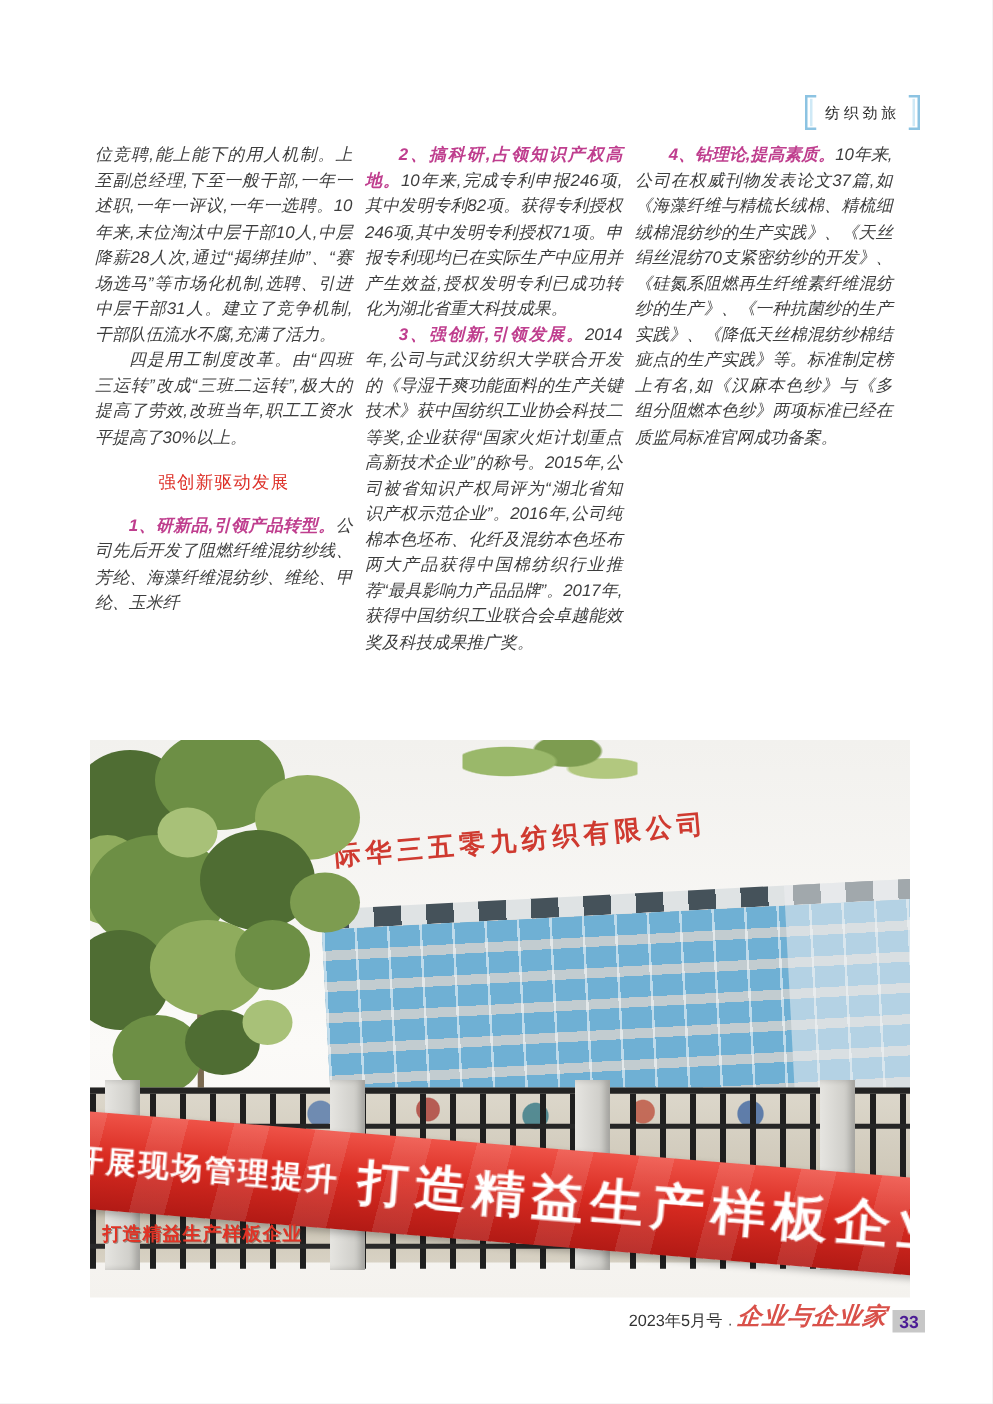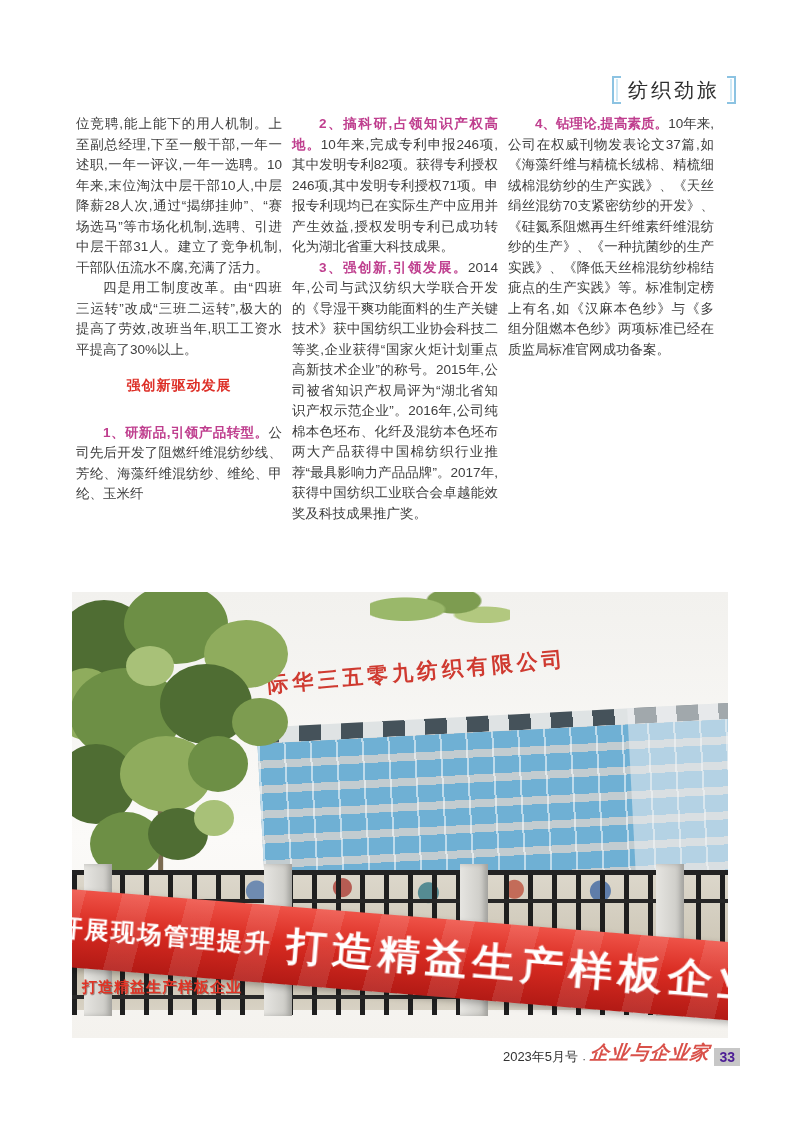--- a/index.html
+++ b/index.html
@@ -1,35 +1,35 @@
 <!DOCTYPE html>
 <html><head>
 <meta charset="utf-8">
 <style>
   html,body{margin:0;padding:0;background:#e9e9e9;}
   .page{position:relative;width:794px;height:1123px;background:#ffffff;margin:0 auto;
         font-family:"Liberation Sans","DejaVu Sans",sans-serif;overflow:hidden;}
 
   
   .tag{position:absolute;top:76px;right:58px;display:flex;align-items:center;gap:7px;}
-  .tag-text{font-size:20px;color:#2e2e2e;letter-spacing:3px;font-weight:500;}
+  .tag-text{font-size:12px;color:#2e2e2e;letter-spacing:3px;font-weight:500;}
   .brk{display:inline-block;width:7px;height:24px;position:relative;}
   .brk.l{border-left:2px solid #8cc3e2;border-top:2px solid #8cc3e2;border-bottom:2px solid #8cc3e2;}
   .brk.l::before{content:"";position:absolute;left:2px;top:1px;bottom:1px;width:2px;background:#cfe9f6;}
   .brk.r{border-right:2px solid #8cc3e2;border-top:2px solid #8cc3e2;border-bottom:2px solid #8cc3e2;}
   .brk.r::before{content:"";position:absolute;right:2px;top:1px;bottom:1px;width:2px;background:#cfe9f6;}
 
   
   .col{position:absolute;top:114px;width:206px;font-size:13.5px;line-height:20.5px;color:#3d3d3d;
        text-align:justify;word-break:break-all;}
   .c1{left:76px;} .c2{left:292px;} .c3{left:508px;}
-  .col p{margin:0;text-indent:2em;}
+  .col p{margin:0;text-indent:2em;font-style:italic;}
   .col p.noind{text-indent:0;}
   .lead{color:#bf3e8e;font-weight:600;}
-  .red-heading{color:#dd2f27;font-size:14px;font-weight:bold;text-align:center;margin:15px 0 27px;letter-spacing:1px;}
+  .red-heading{color:#dd2f27;font-size:14px;font-weight:normal;text-align:center;margin:15px 0 15px;letter-spacing:1px;}
 
   
   .photo{position:absolute;left:72px;top:592px;width:656px;height:446px;margin:0;overflow:hidden;
          background:linear-gradient(180deg,#f2f1ee 0%,#fbfaf8 55%,#f4f2ee 100%);}
   .bgrp{position:absolute;inset:0;transform:rotate(-3deg);transform-origin:80% 30%;}
   .roof-sign{position:absolute;left:198px;top:56px;width:330px;color:#cf3a30;font-size:21px;font-weight:bold;
              letter-spacing:4px;white-space:nowrap;transform:rotate(-2deg);}
   .parapet{position:absolute;left:185px;right:-30px;top:118px;height:16px;
            background:repeating-linear-gradient(90deg,#45525a 0 22px,#dfe3e4 22px 42px);}
   .facade{position:absolute;left:185px;right:-30px;top:134px;height:156px;background:#c9d0d3;}

